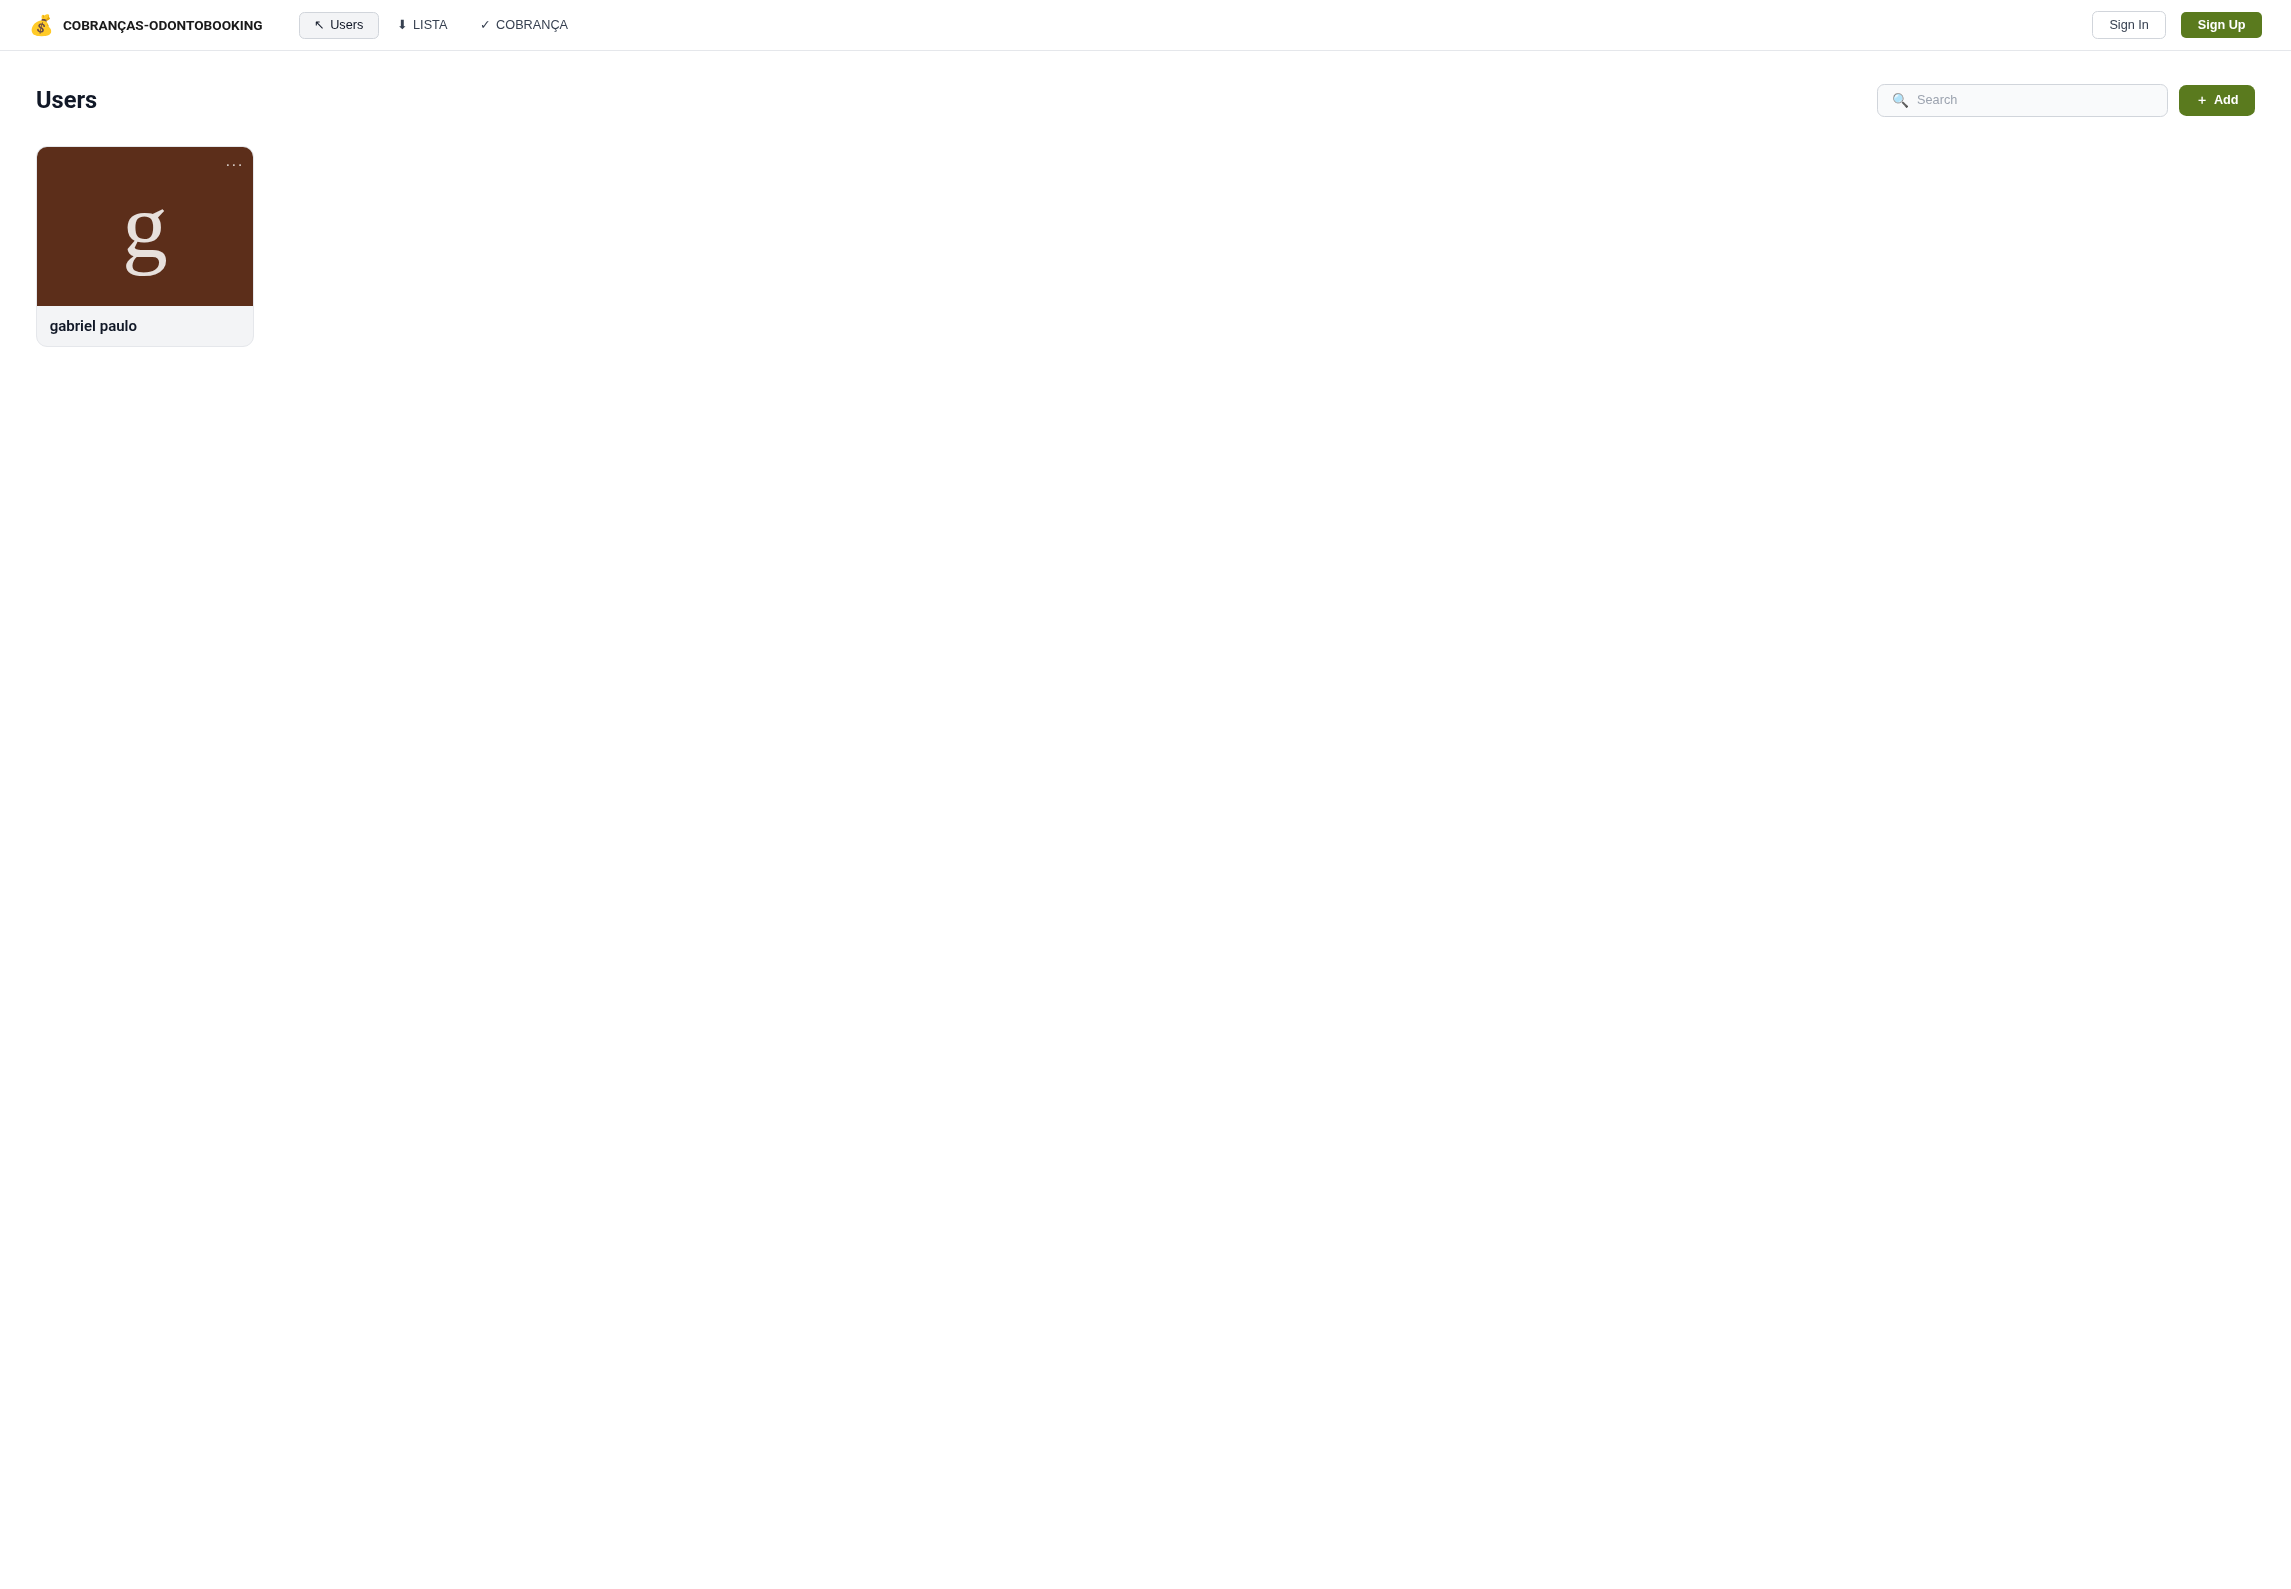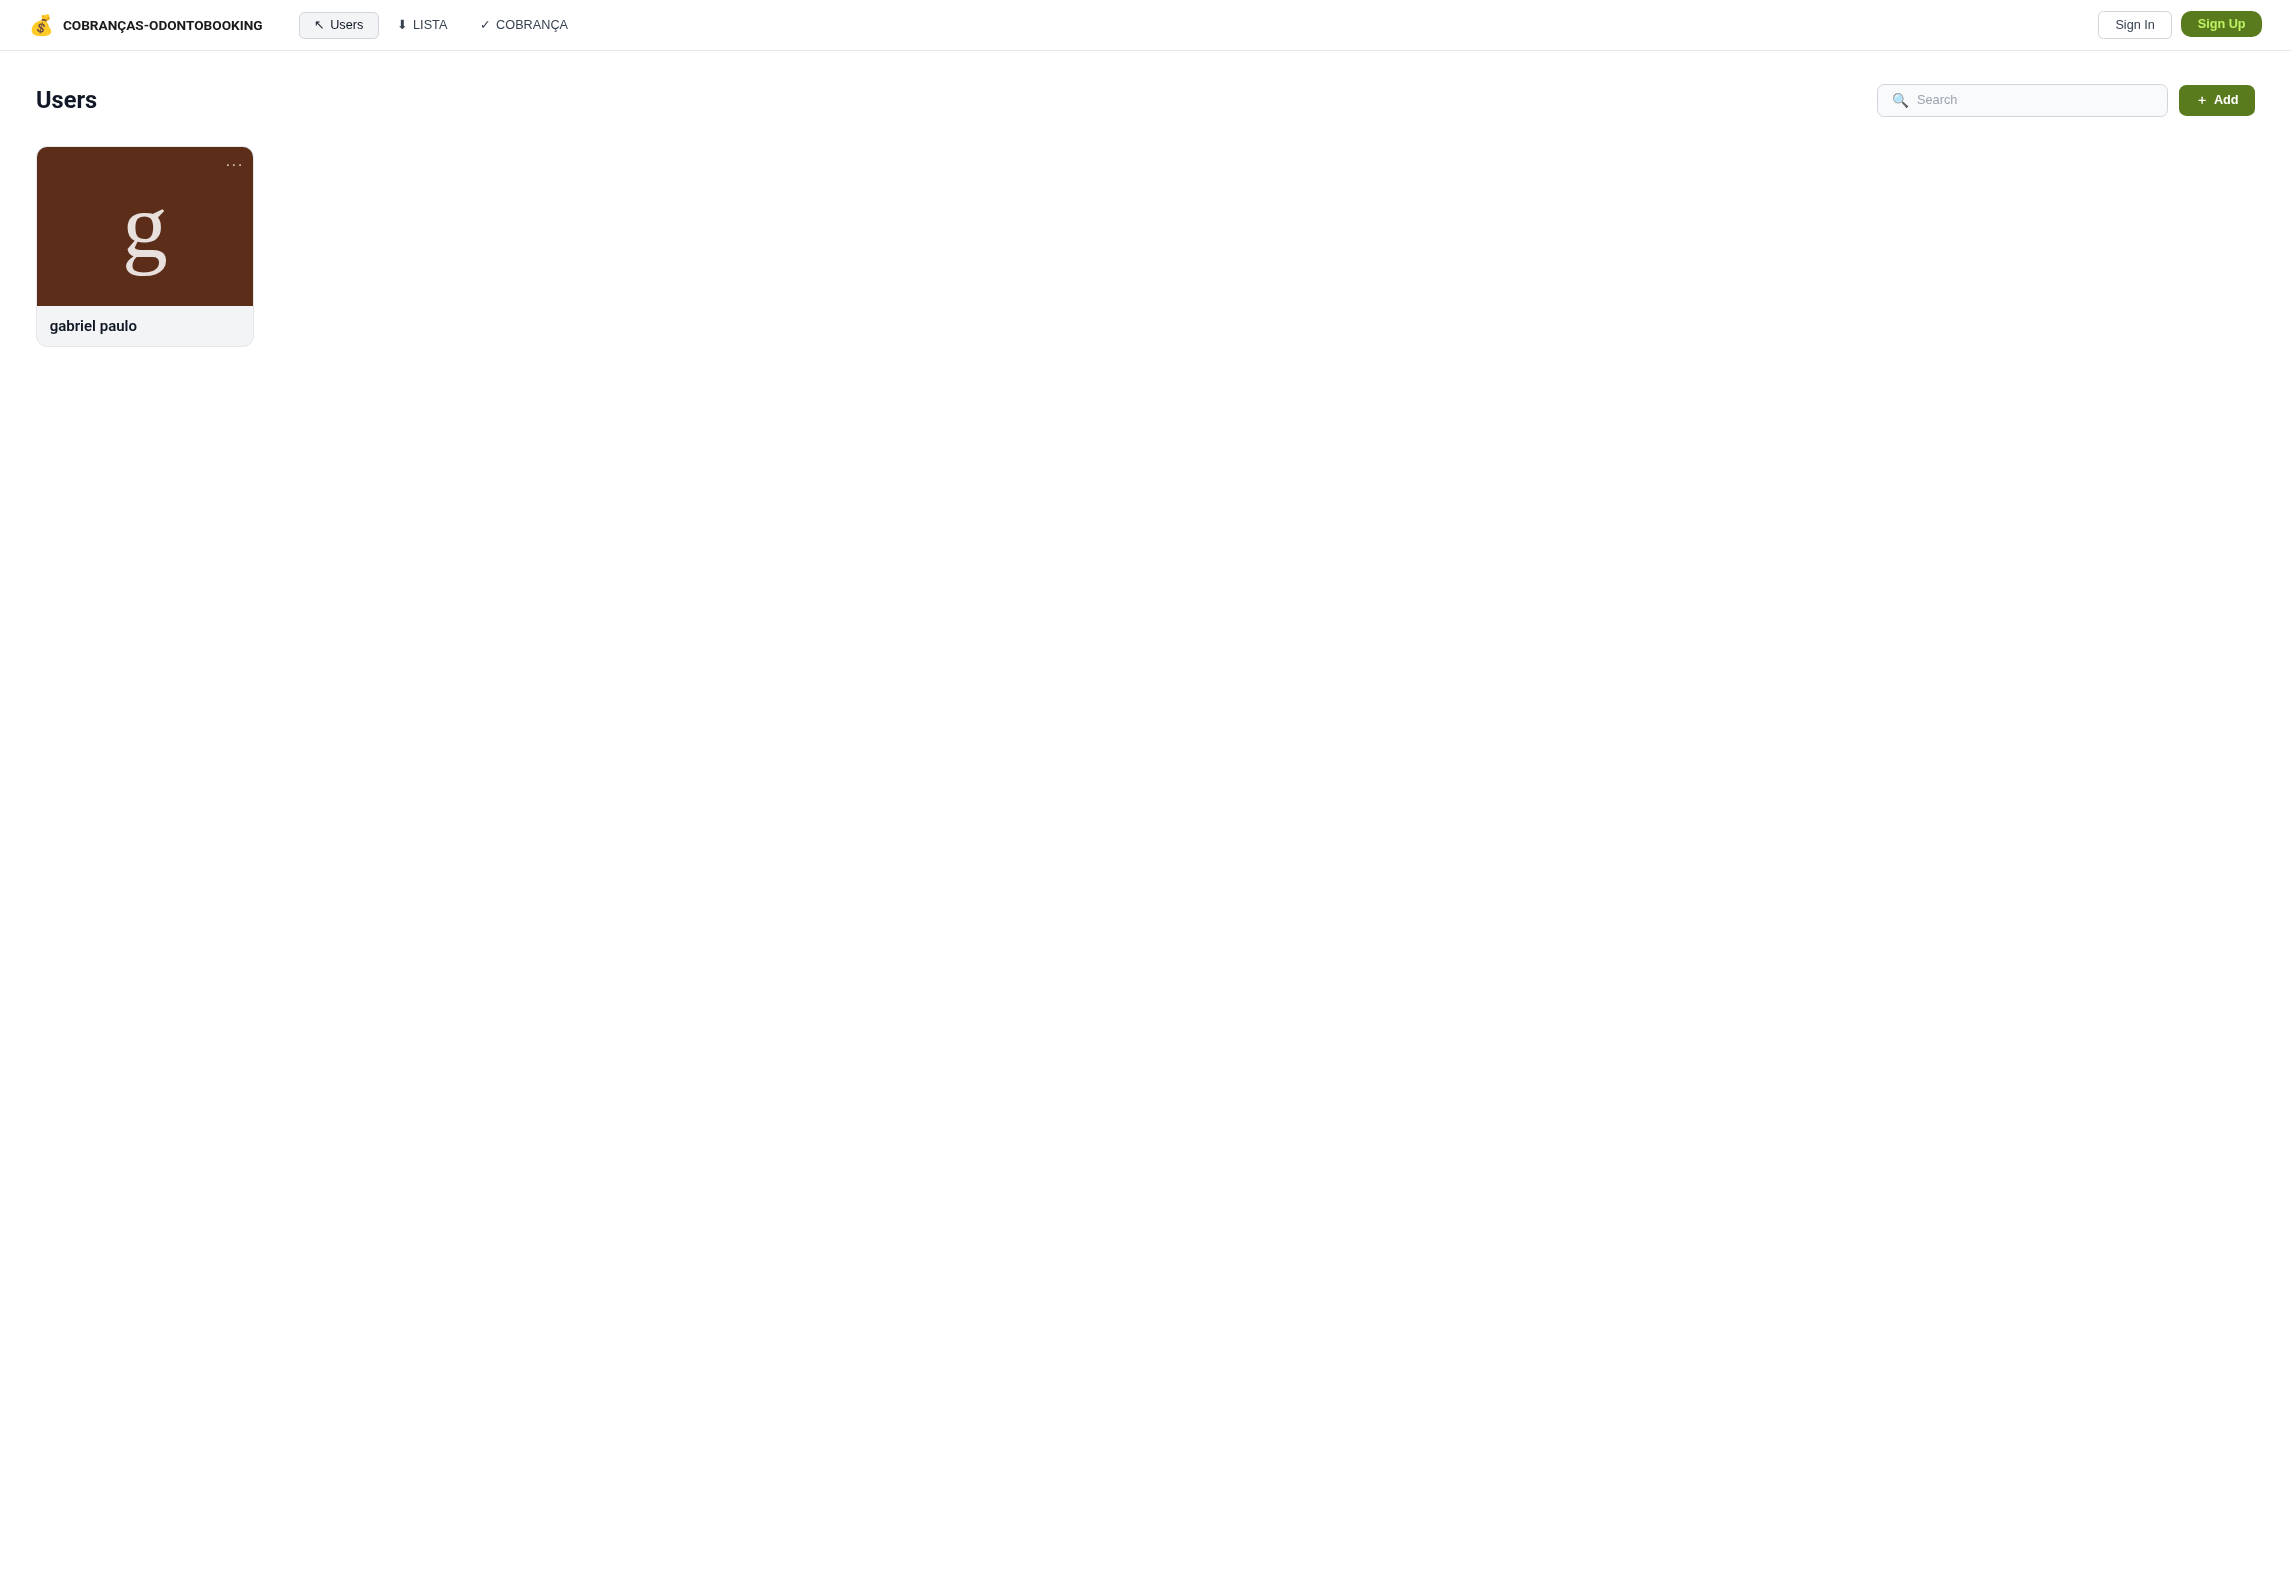--- a/index.html
+++ b/index.html
@@ -69,42 +69,42 @@
       color: #111827;
     }
 
     .nav-icon {
       font-size: 12.7px;
       line-height: 1;
     }
 
     .navbar-actions {
       display: flex;
-      align-items: flex-start;
-      gap: 9px;
+      align-items: center;
+      gap: 15px;
       margin-left: auto;
     }
 
     .btn-sign-in {
       padding: 6.4px 16.4px;
       border: 0.9px solid #d1d5db;
       border-radius: 5.5px;
       background: #ffffff;
       color: #374151;
       font-size: 12.7px;
       font-weight: 500;
       cursor: pointer;
     }
 
     .btn-sign-up {
       padding: 6.4px 16.4px;
       border: none;
-      border-radius: 10px;
+      border-radius: 5px;
       background: #5a7a1e;
-      color: #bef264;
+      color: #ffffff;
       font-size: 12.7px;
       font-weight: 600;
       cursor: pointer;
     }
 
     
     .main-content {
       padding: 33px 36px;
     }
 

